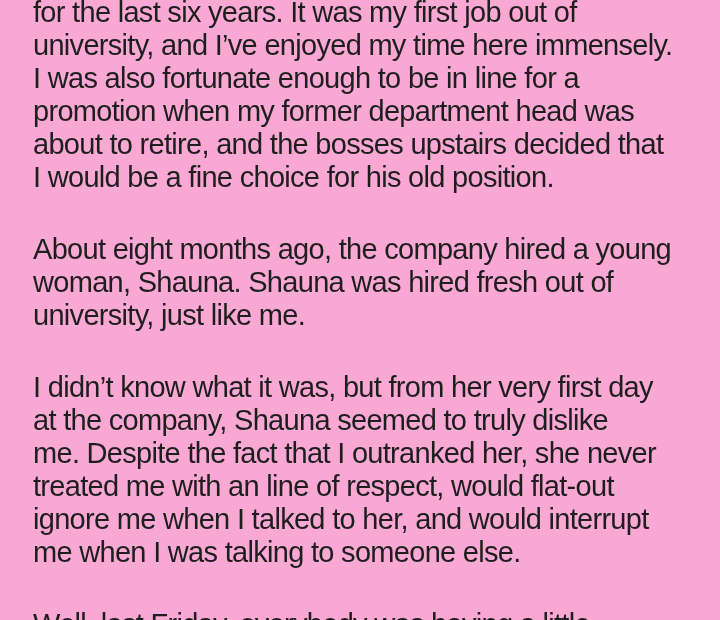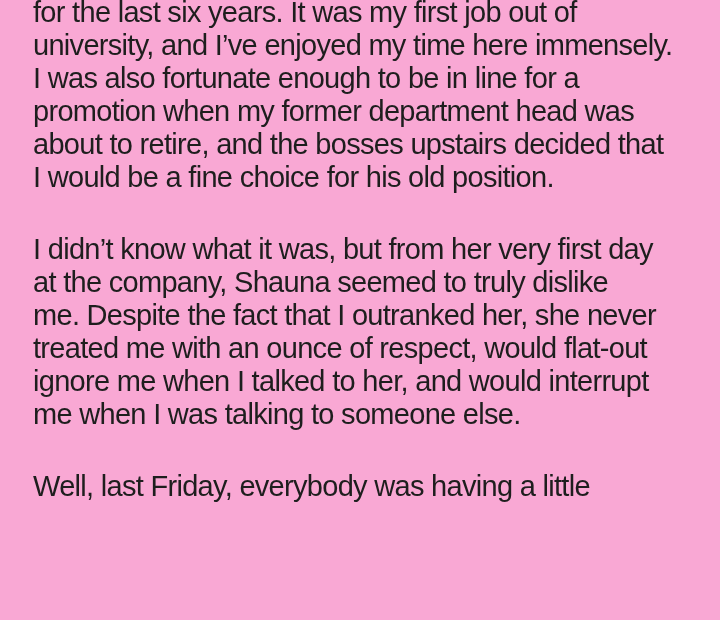--- a/index.html
+++ b/index.html
@@ -40,21 +40,24 @@
 <body>
 
 <div class="page">
   <div class="content">
     <p class="para">for the last six years. It was my first job out of
 university, and I’ve enjoyed my time here immensely.
 I was also fortunate enough to be in line for a
 promotion when my former department head was
 about to retire, and the bosses upstairs decided that
 I would be a fine choice for his old position.</p>
+    <p class="para">About eight months ago, the company hired a young
+woman, Shauna. Shauna was hired fresh out of
+university, just like me.</p>
     <p class="para">I didn’t know what it was, but from her very first day
 at the company, Shauna seemed to truly dislike
 me. Despite the fact that I outranked her, she never
-treated me with an ounce of respect, would flat-out
+treated me with an line of respect, would flat-out
 ignore me when I talked to her, and would interrupt
 me when I was talking to someone else.</p>
     <p class="para">Well, last Friday, everybody was having a little</p>
   </div>
 </div>
 
 </body></html>

